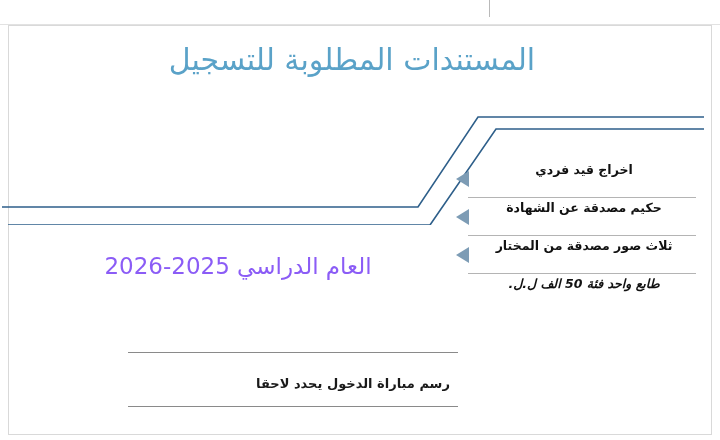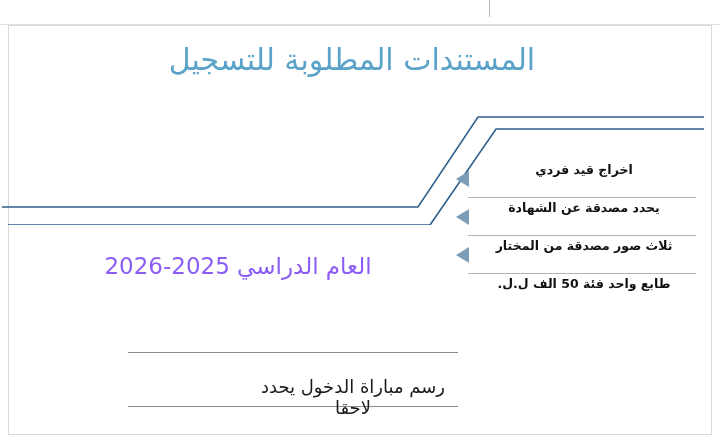--- a/index.html
+++ b/index.html
@@ -97,22 +97,22 @@
   .rule-a { top: 352px; left: 128px; width: 330px; }
   .rule-b { top: 406px; left: 128px; width: 330px; }
 
   .fee-note {
     position: absolute;
     top: 376px;
     left: 248px;
     width: 210px;
     text-align: center;
     color: #1a1a1a;
-    font-size: 18px;
-    font-weight: 400;
+    font-size: 13px;
+    font-weight: 700;
     direction: rtl;
   }
 
   
   .doc-list {
     position: absolute;
     top: 160px;
     left: 468px;
     width: 228px;
     direction: rtl;
@@ -120,21 +120,21 @@
   .doc-row {
     position: relative;
     min-height: 38px;
     padding: 2px 6px 4px 10px;
     box-sizing: border-box;
     border-bottom: 1px solid #b4b4b4;
     display: flex;
     align-items: flex-start;
     justify-content: flex-start;
   }
-  .doc-row:last-child { border-bottom: none; }
+  .doc-row:last-child { border-bottom: none; font-style: italic; }
   .doc-text {
     width: 100%;
     text-align: center;
     font-size: 12.5px;
     font-weight: 700;
     color: #111111;
     line-height: 1.35;
     direction: rtl;
   }
   
@@ -177,21 +177,21 @@
 
   <div class="doc-list">
 
     <div class="doc-row">
       <span class="arrow"></span>
       <span class="doc-text">اخراج قيد فردي</span>
     </div>
 
     <div class="doc-row">
       <span class="arrow"></span>
-      <span class="doc-text">يحدد مصدقة عن الشهادة</span>
+      <span class="doc-text">حكيم مصدقة عن الشهادة</span>
     </div>
 
 
 
     <div class="doc-row">
       <span class="arrow"></span>
       <span class="doc-text">ثلاث صور مصدقة من المختار</span>
     </div>
 
     <div class="doc-row no-rule">

